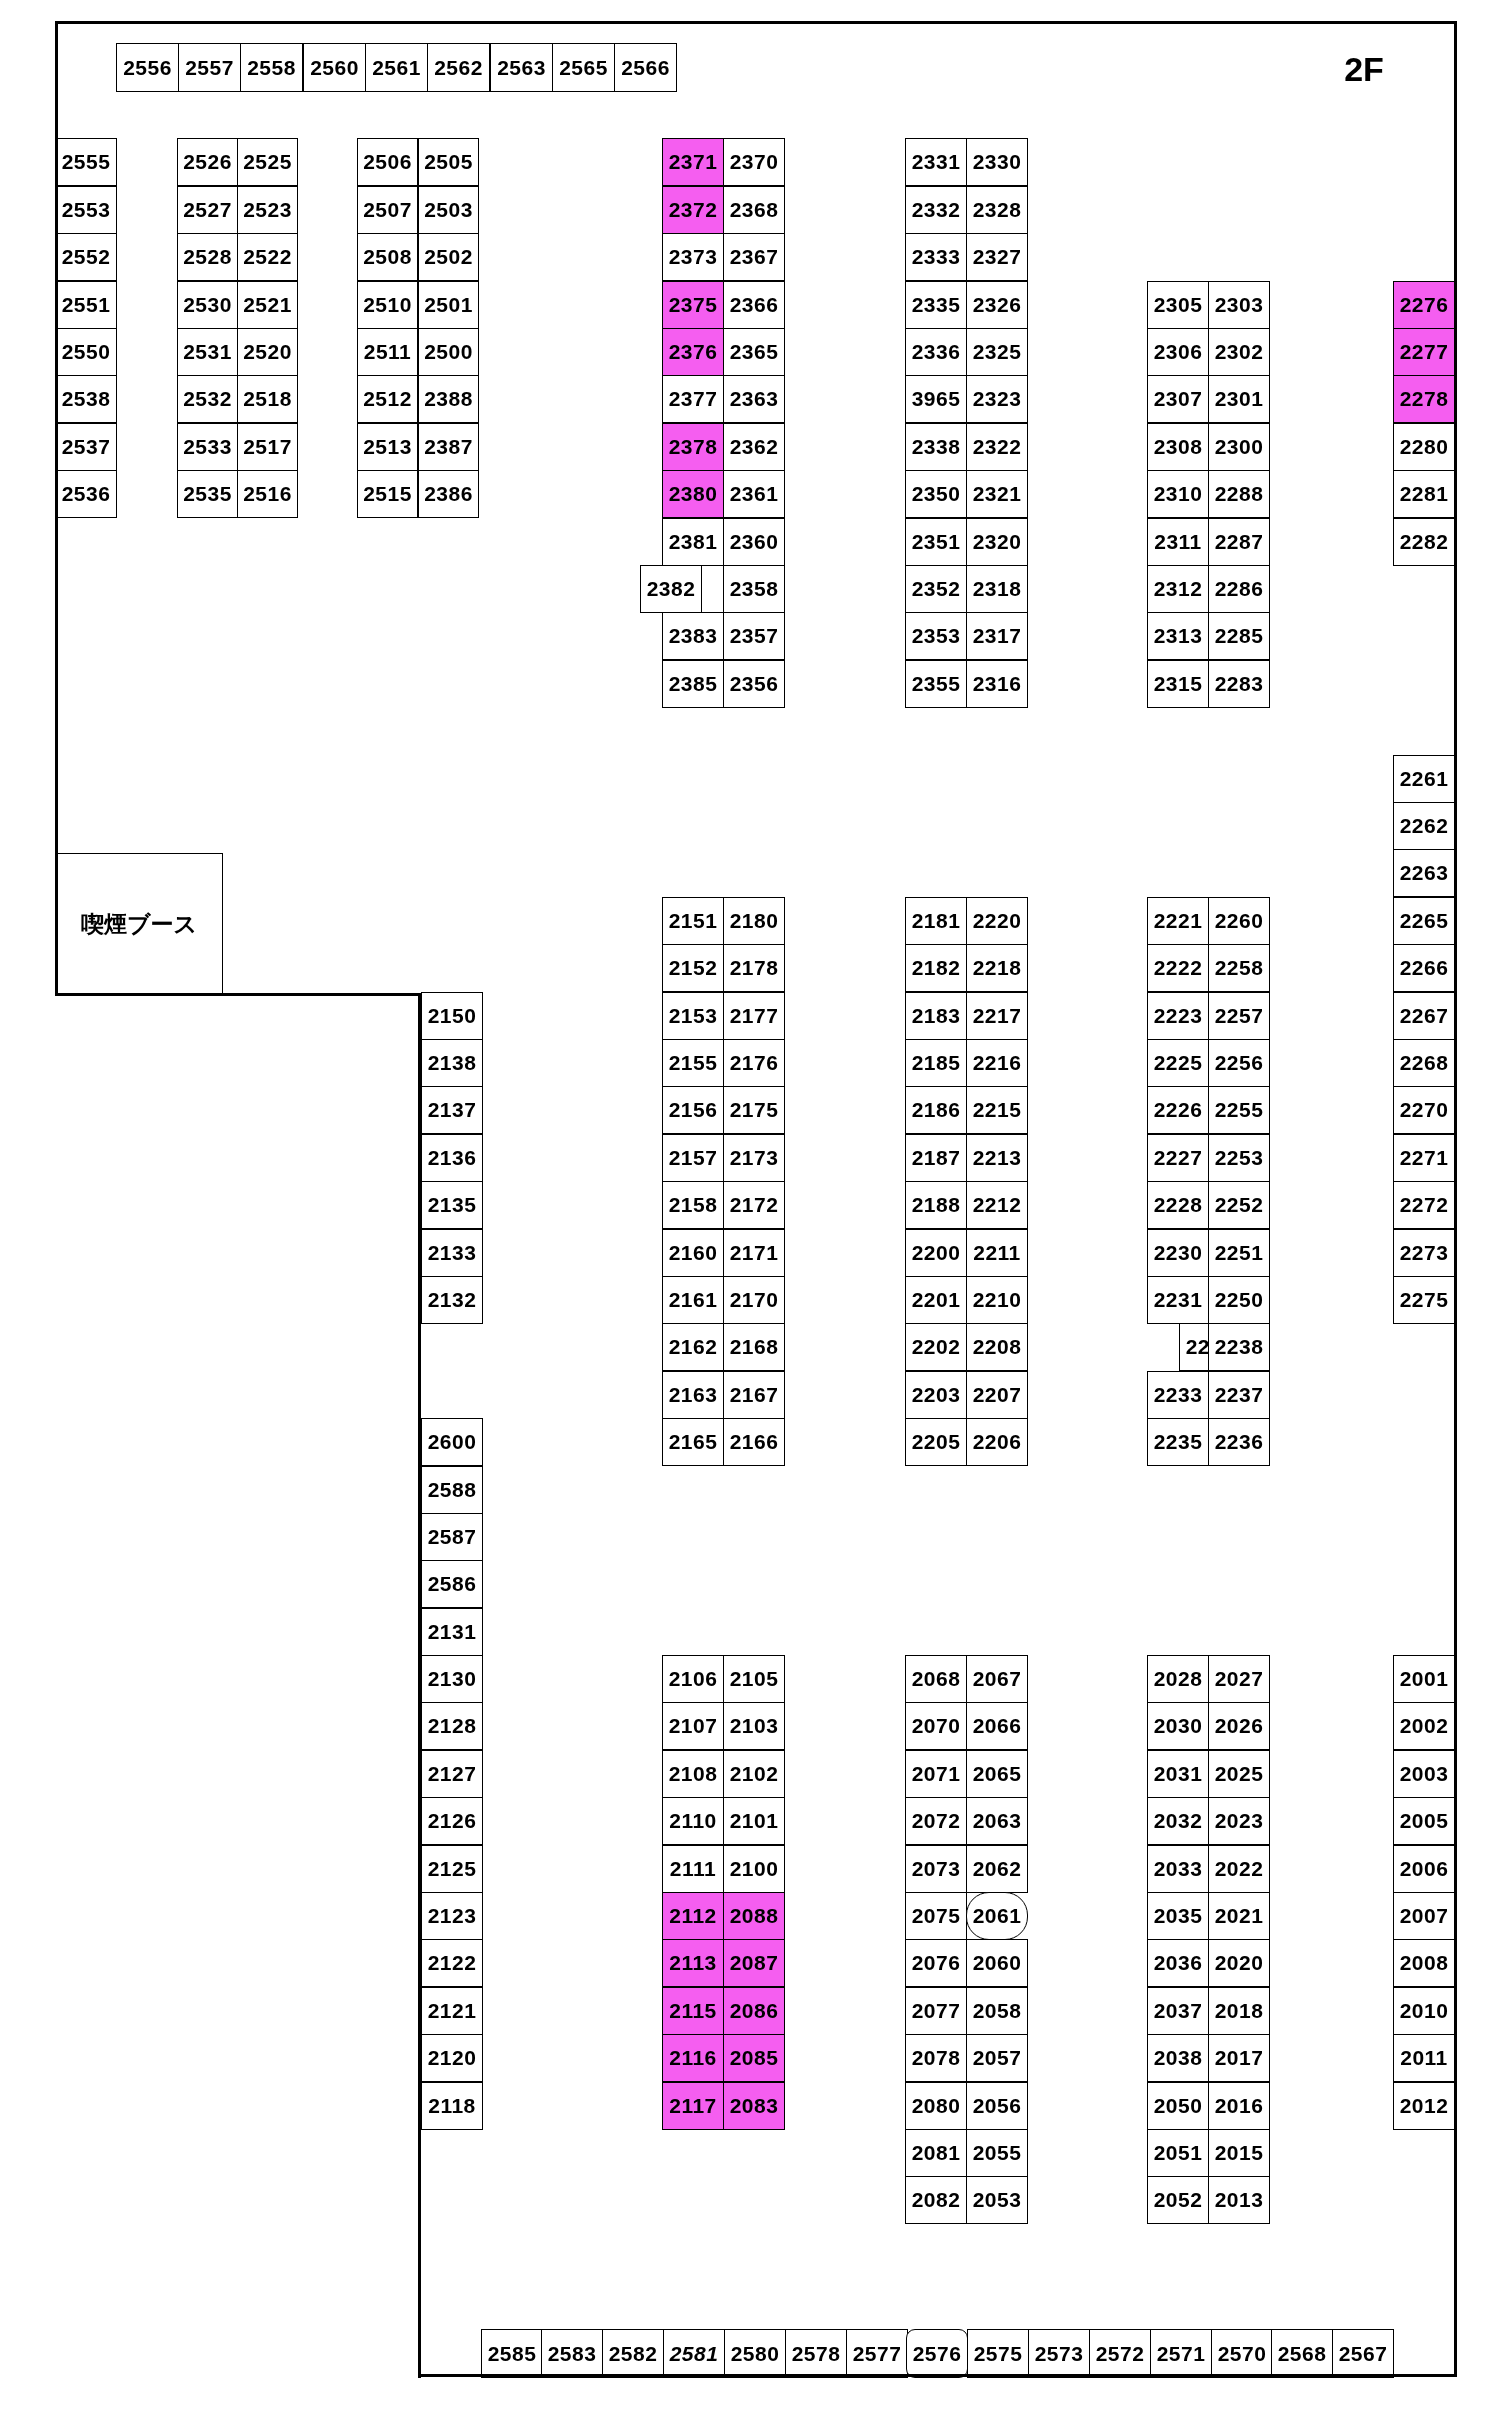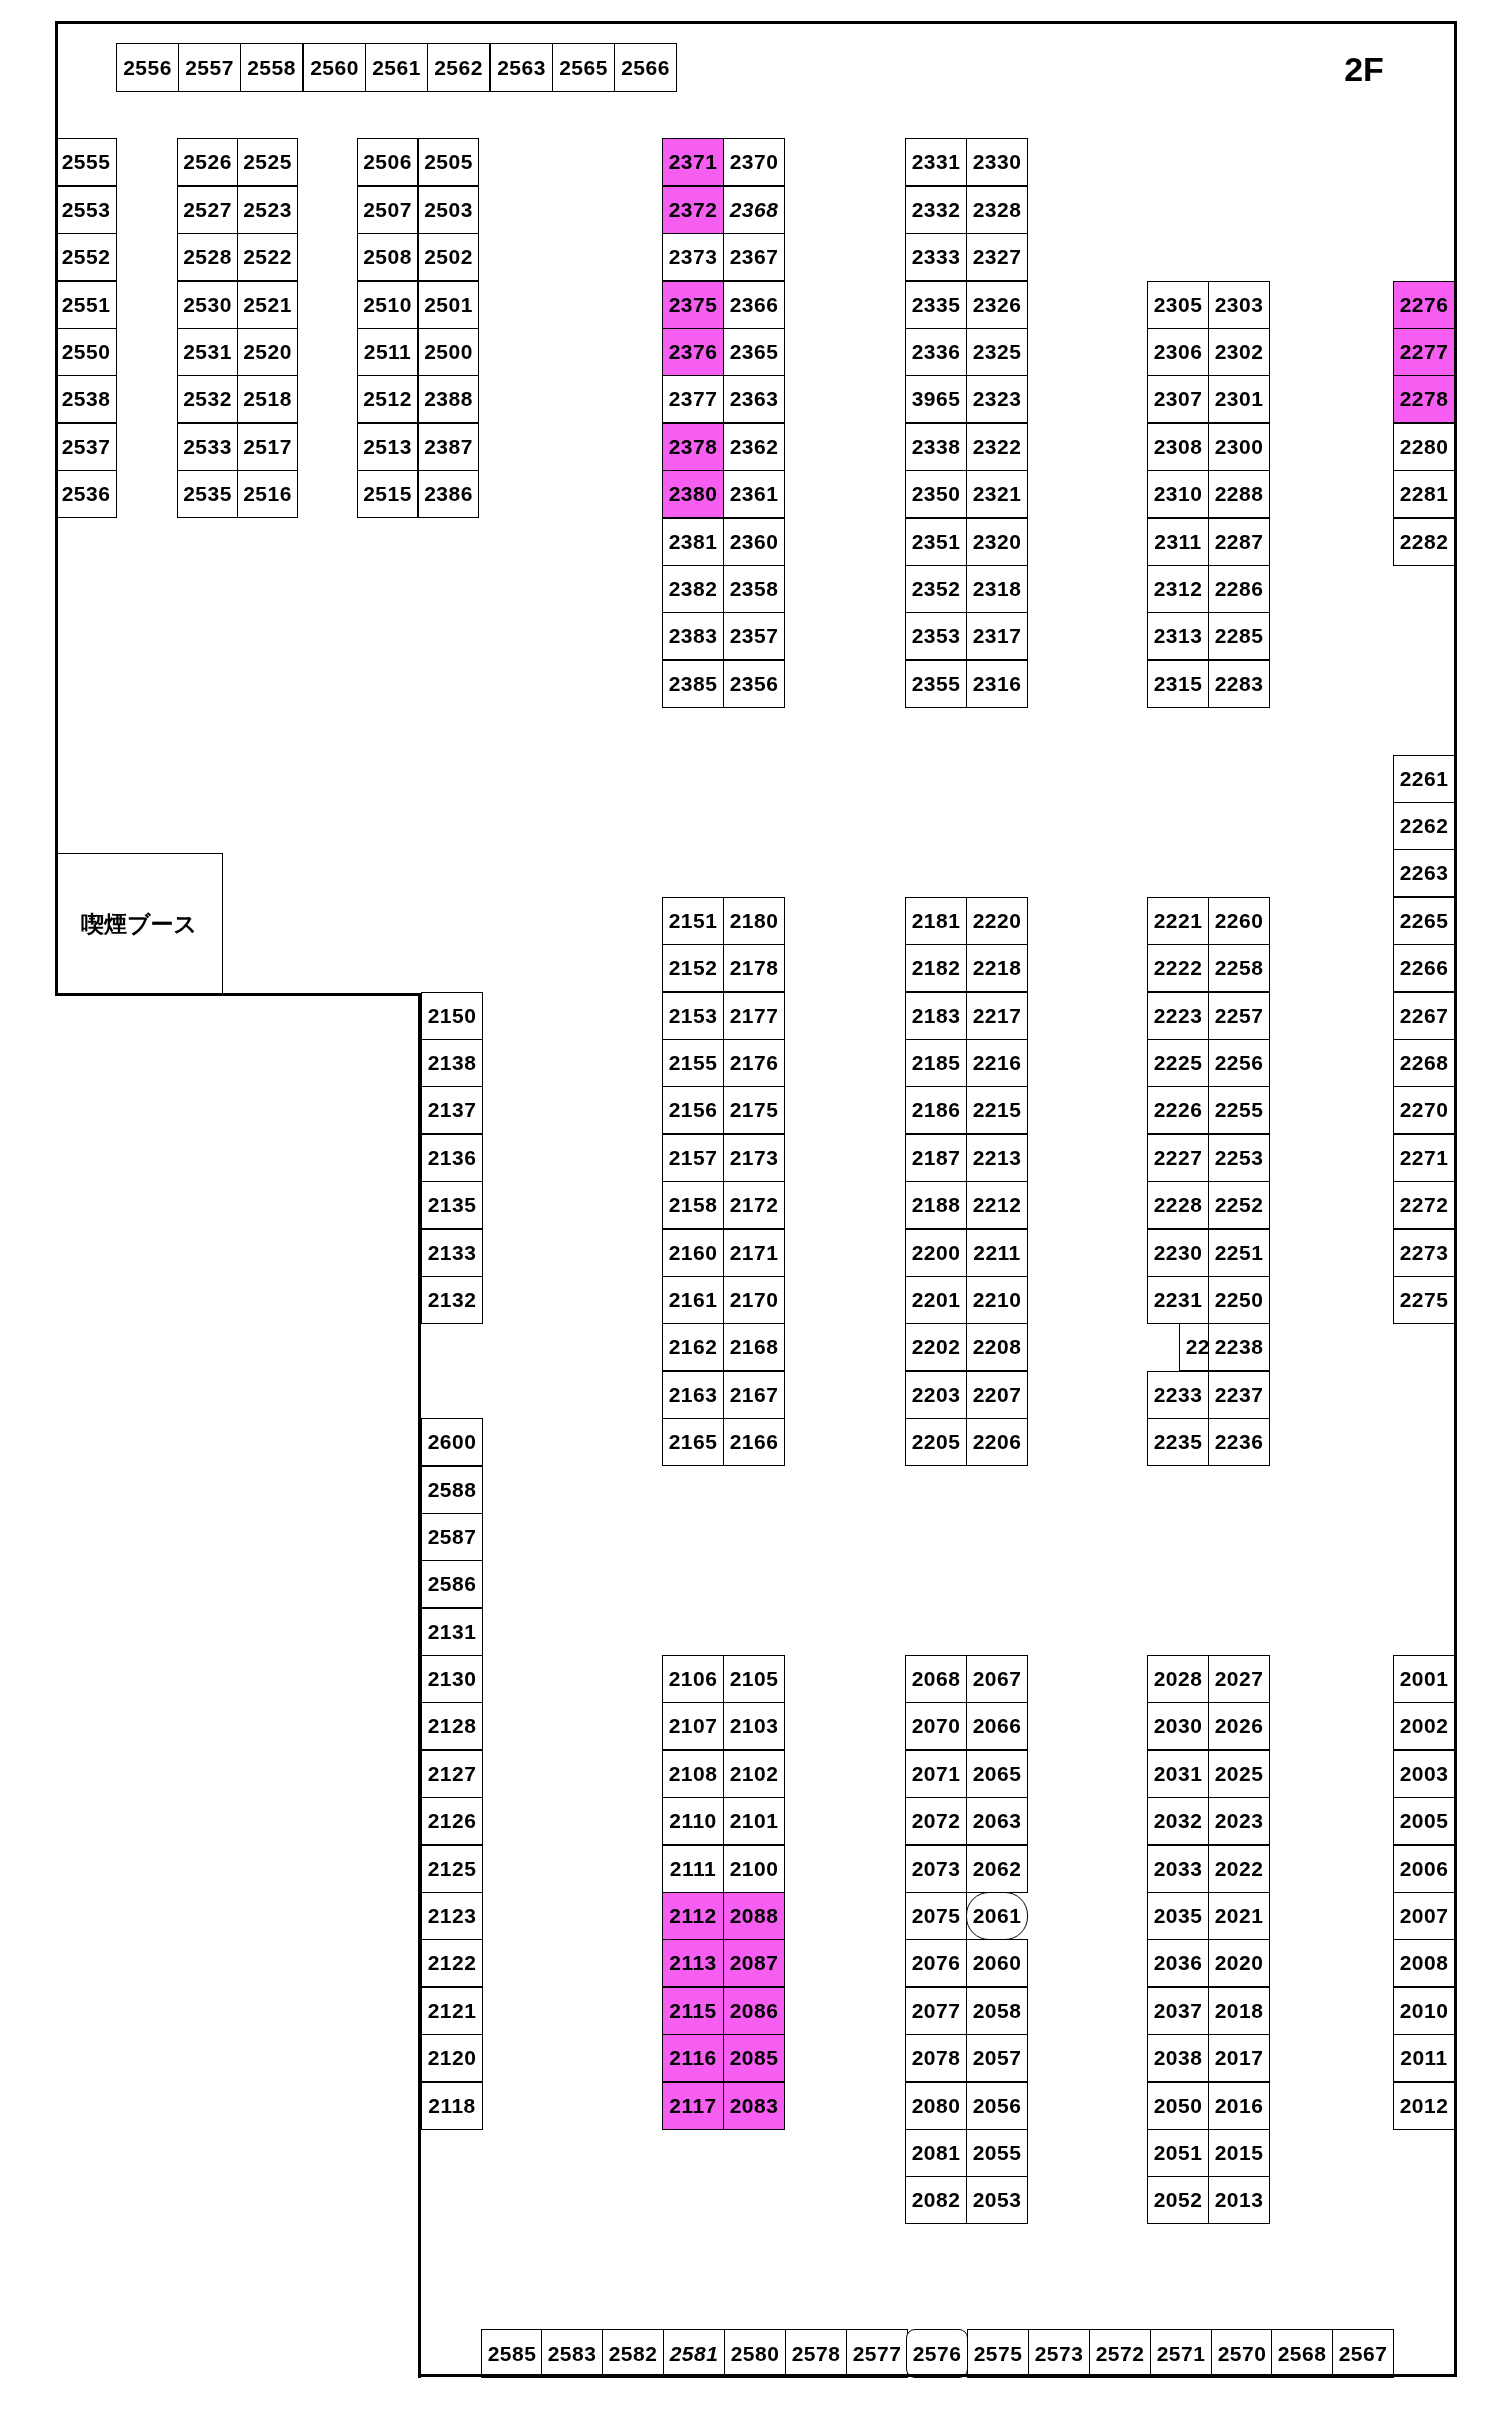--- a/index.html
+++ b/index.html
@@ -106,36 +106,36 @@
     <div class="cell" style="left: 418px; top: 328px; width: 61px; height: 48px;">2500</div>
     <div class="cell" style="left: 357px; top: 375px; width: 61px; height: 48px;">2512</div>
     <div class="cell" style="left: 418px; top: 375px; width: 61px; height: 48px;">2388</div>
     <div class="cell" style="left: 357px; top: 423px; width: 61px; height: 48px;">2513</div>
     <div class="cell" style="left: 418px; top: 423px; width: 61px; height: 48px;">2387</div>
     <div class="cell" style="left: 357px; top: 470px; width: 61px; height: 48px;">2515</div>
     <div class="cell" style="left: 418px; top: 470px; width: 61px; height: 48px;">2386</div>
     <div class="cell" style="left: 662px; top: 138px; width: 62px; height: 48px; background: rgb(245, 94, 240);">2371</div>
     <div class="cell" style="left: 723px; top: 138px; width: 62px; height: 48px;">2370</div>
     <div class="cell" style="left: 662px; top: 186px; width: 62px; height: 48px; background: rgb(245, 94, 240);">2372</div>
-    <div class="cell" style="left: 723px; top: 186px; width: 62px; height: 48px; font-style: italic;">2368</div>
+    <div class="cell" style="left: 723px; top: 186px; width: 62px; height: 48px;">2368</div>
     <div class="cell" style="left: 662px; top: 233px; width: 62px; height: 48px;">2373</div>
     <div class="cell" style="left: 723px; top: 233px; width: 62px; height: 48px;">2367</div>
     <div class="cell" style="left: 662px; top: 281px; width: 62px; height: 48px; background: rgb(245, 94, 240);">2375</div>
     <div class="cell" style="left: 723px; top: 281px; width: 62px; height: 48px;">2366</div>
     <div class="cell" style="left: 662px; top: 328px; width: 62px; height: 48px; background: rgb(245, 94, 240);">2376</div>
     <div class="cell" style="left: 723px; top: 328px; width: 62px; height: 48px;">2365</div>
     <div class="cell" style="left: 662px; top: 375px; width: 62px; height: 48px;">2377</div>
     <div class="cell" style="left: 723px; top: 375px; width: 62px; height: 48px;">2363</div>
     <div class="cell" style="left: 662px; top: 423px; width: 62px; height: 48px; background: rgb(245, 94, 240);">2378</div>
     <div class="cell" style="left: 723px; top: 423px; width: 62px; height: 48px;">2362</div>
     <div class="cell" style="left: 662px; top: 470px; width: 62px; height: 48px; background: rgb(245, 94, 240);">2380</div>
     <div class="cell" style="left: 723px; top: 470px; width: 62px; height: 48px;">2361</div>
     <div class="cell" style="left: 662px; top: 518px; width: 62px; height: 48px;">2381</div>
     <div class="cell" style="left: 723px; top: 518px; width: 62px; height: 48px;">2360</div>
-    <div class="cell" style="left: 662px; top: 565px; width: 62px; height: 48px;">2382</div>
+    <div class="cell" style="left: 640px; top: 565px; width: 62px; height: 48px;">2382</div>
     <div class="cell" style="left: 723px; top: 565px; width: 62px; height: 48px;">2358</div>
     <div class="cell" style="left: 662px; top: 612px; width: 62px; height: 48px;">2383</div>
     <div class="cell" style="left: 723px; top: 612px; width: 62px; height: 48px;">2357</div>
     <div class="cell" style="left: 662px; top: 660px; width: 62px; height: 48px;">2385</div>
     <div class="cell" style="left: 723px; top: 660px; width: 62px; height: 48px;">2356</div>
     <div class="cell" style="left: 905px; top: 138px; width: 62px; height: 48px;">2331</div>
     <div class="cell" style="left: 966px; top: 138px; width: 62px; height: 48px;">2330</div>
     <div class="cell" style="left: 905px; top: 186px; width: 62px; height: 48px;">2332</div>
     <div class="cell" style="left: 966px; top: 186px; width: 62px; height: 48px;">2328</div>
     <div class="cell" style="left: 905px; top: 233px; width: 62px; height: 48px;">2333</div>

